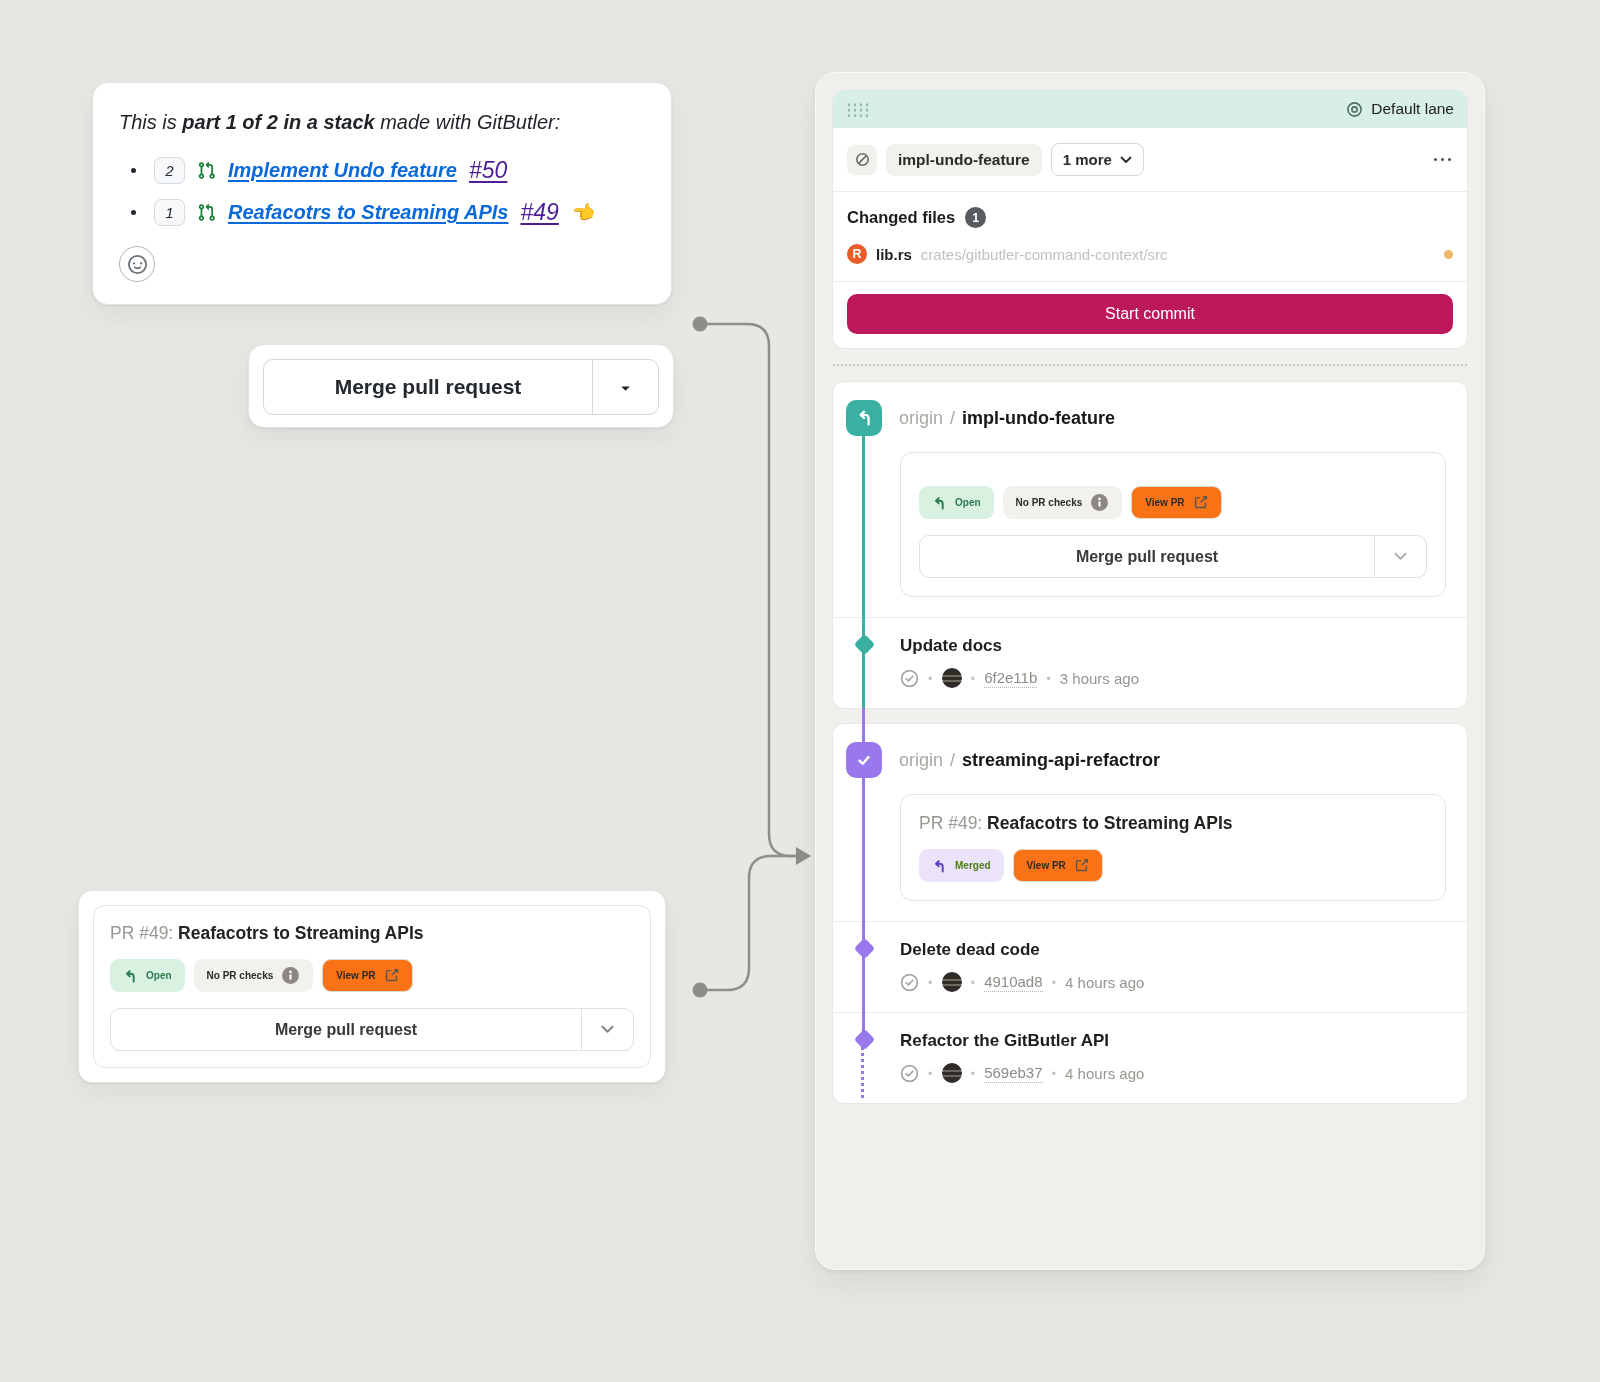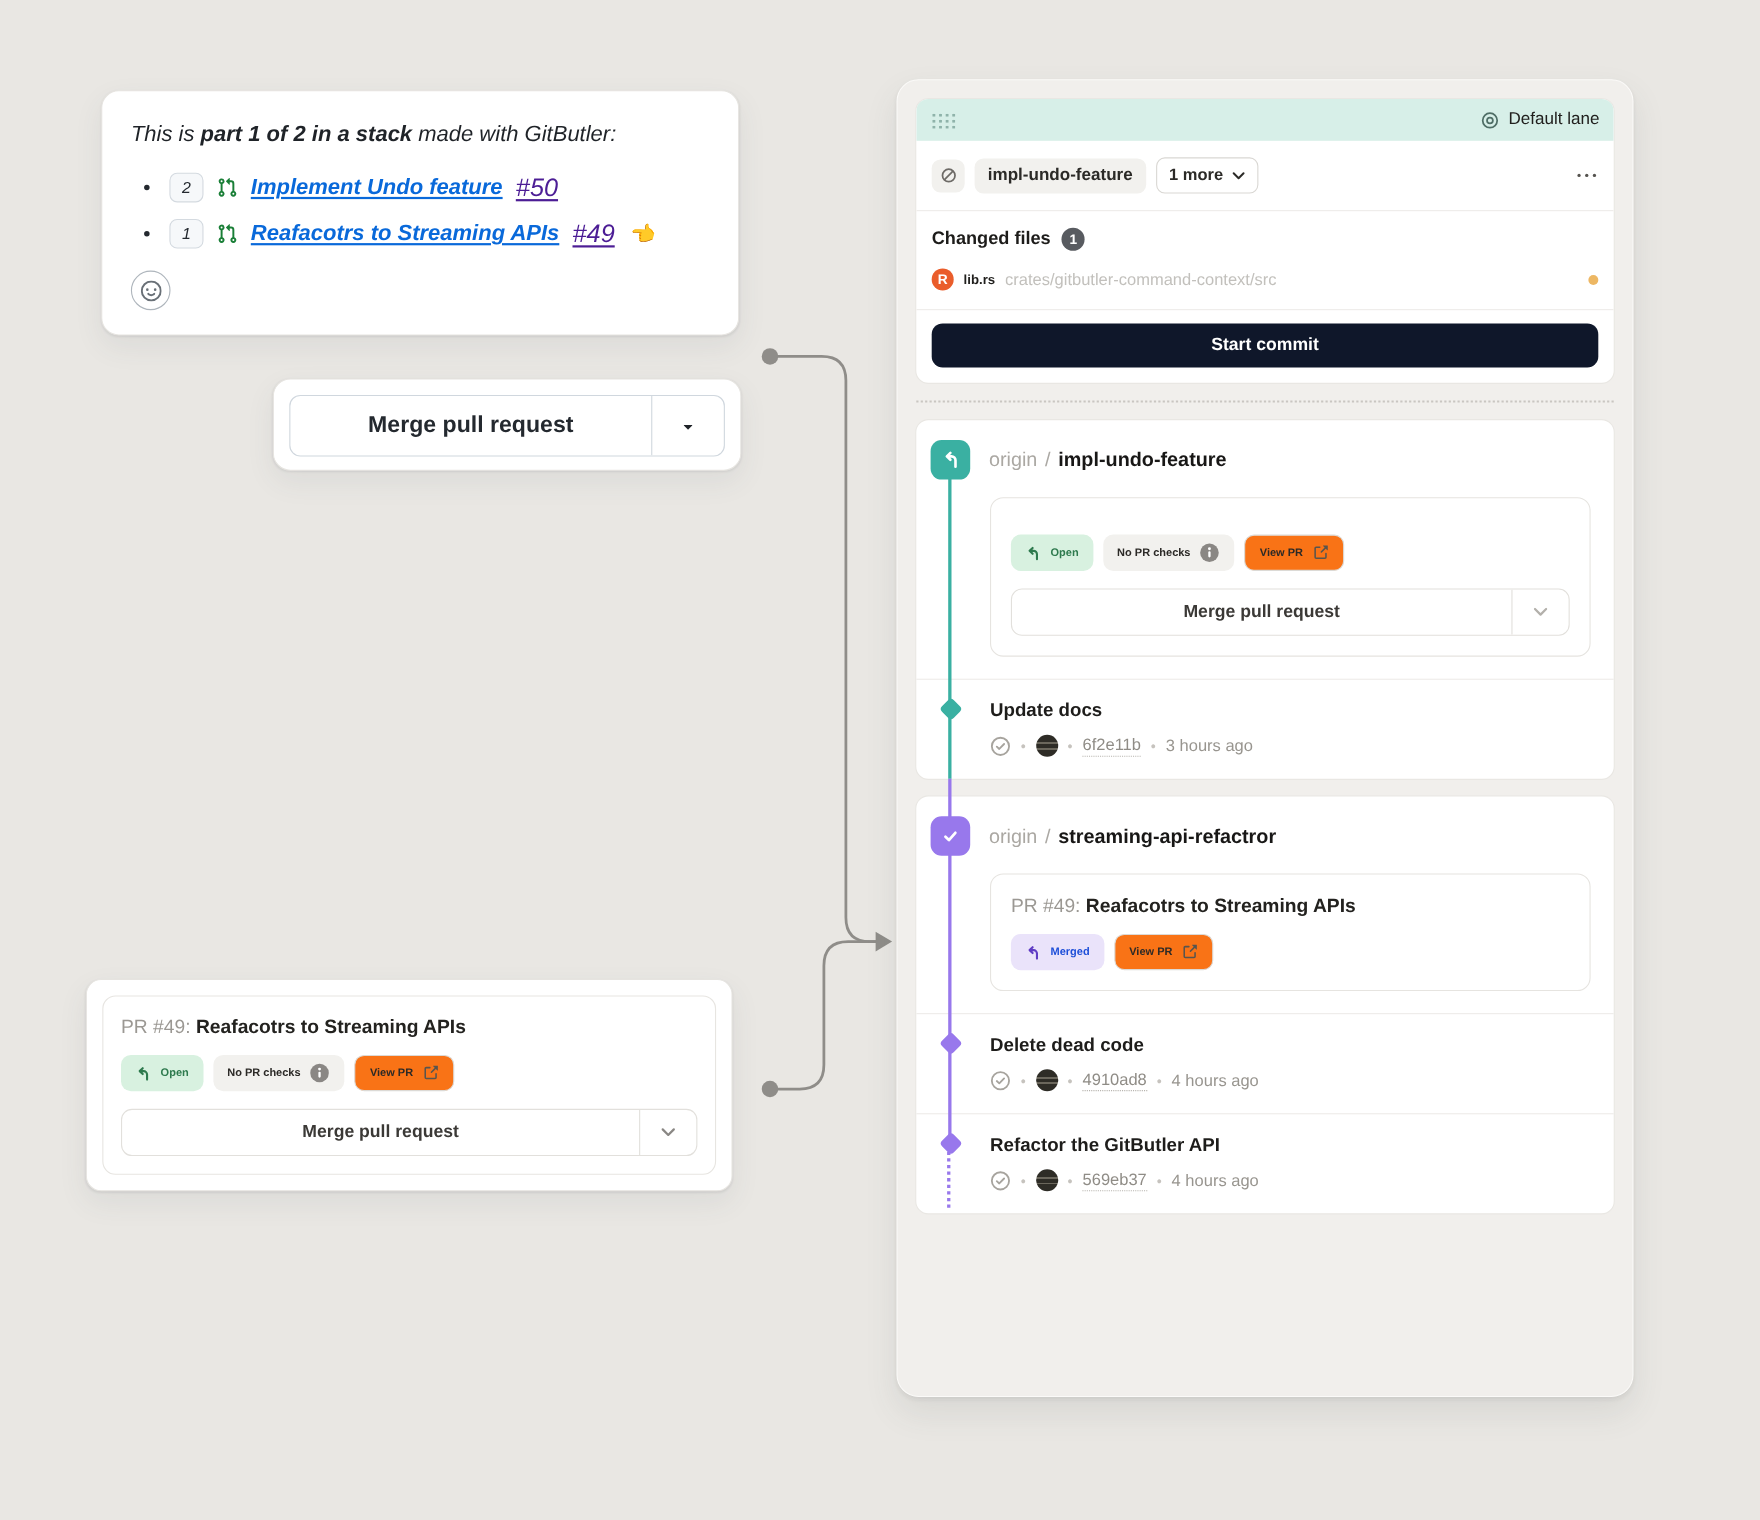--- a/index.html
+++ b/index.html
@@ -54,21 +54,21 @@
   .card-c { left:78px; top:890px; width:588px; padding:14px; border-radius:14px; }
   .card-c-inner { border:1px solid #e7e5e1; border-radius:12px; padding:17px 16px 16px; }
   .pr-title-row { font-size:17.5px; color:#9b9893; }
   .pr-title-row b { color:#23221f; font-weight:700; }
   .badges { display:flex; align-items:center; gap:9px; margin-top:15px; }
   .badge {
     display:flex; align-items:center; gap:8px; height:33px; padding:0 13px;
     border-radius:9px; font-size:10px; font-weight:600; color:#2c2a27; background:#f2f1ee;
   }
   .badge.open   { background:#d8f1e0; color:#2e7a4e; }
-  .badge.merged { background:#eae3fa; color:#1d4ed8; }
+  .badge.merged { background:#eae3fa; color:#4d7c0f; }
   .badge.viewpr { background:#f97316; border:1px solid #dcdad6; }
   .merge-split { display:flex; margin-top:16px; border:1px solid #e2e0dc; border-radius:10px; height:43px; overflow:hidden; background:#fff; }
   .merge-split .lbl { flex:1; display:flex; align-items:center; justify-content:center; font-size:16px; font-weight:600; color:#3b3936; }
   .merge-split .chev { width:52px; border-left:1px solid #e2e0dc; display:flex; align-items:center; justify-content:center; }
 
   
   .panel {
     left:815px; top:72px; width:670px; height:1198px;
     background:#f1efec; border:1px solid #fbfaf8; border-radius:20px;
     box-shadow:0 2px 4px rgba(27,31,36,.06), 0 14px 30px rgba(66,74,83,.10);
@@ -87,25 +87,25 @@
   .branch-pill { background:#f2f1ee; border-radius:8px; padding:7px 12px; font-size:15.5px; font-weight:600; color:#2b2a27; }
   .more-btn { display:flex; align-items:center; gap:8px; border:1px solid #d9d7d3; border-radius:8px; padding:7px 11px; font-size:15px; font-weight:600; color:#2b2a27; background:#fff; }
   .kebab { margin-left:auto; display:flex; gap:3.5px; padding:6px 2px; }
   .kebab i { width:3.5px; height:3.5px; border-radius:50%; background:#55534f; }
   .hdivider { height:1px; background:#eeece9; }
   .cf-header { display:flex; align-items:center; gap:10px; padding:15px 14px 11px; }
   .cf-title { font-size:16.5px; font-weight:700; color:#1d1c1a; }
   .cf-badge { width:21px; height:21px; border-radius:50%; background:#585b60; color:#fff; font-size:12.5px; font-weight:700; display:flex; align-items:center; justify-content:center; }
   .file-row { display:flex; align-items:center; gap:9px; padding:5px 14px 17px; }
   .rust-icon { width:20px; height:20px; border-radius:50%; background:#ea5d2b; color:#fff; font-weight:700; font-size:12.5px; display:flex; align-items:center; justify-content:center; flex:none; }
-  .file-name { font-size:12px; font-weight:700; color:#201f1d; }
+  .file-name { font-size:15px; font-weight:700; color:#201f1d; }
   .file-path { font-size:15px; color:#c2c0bc; flex:1; white-space:nowrap; overflow:hidden; }
   .mod-dot { width:9px; height:9px; border-radius:50%; background:#edb763; flex:none; }
   .commit-btn-wrap { padding:12px 14px 14px; }
-  .start-commit { width:100%; height:40px; border:none; border-radius:10px; background:#0f172a; color:#fff; font-size:16px; font-weight:700; font-family:inherit; }
+  .start-commit { width:100%; height:40px; border:none; border-radius:10px; background:#be185d; color:#fff; font-size:16px; font-weight:400; font-family:inherit; }
   .dotted-sep { border-top:2px dotted #c9c6c1; margin:15px 1px; }
 
   .section-card { position:relative; background:#fff; border:1px solid #e9e7e3; border-radius:12px; margin-top:14px; }
   .branch-head { display:flex; align-items:center; gap:17px; padding:18px 20px 0 13px; position:relative; z-index:1; }
   .branch-icon { width:36px; height:36px; border-radius:10px; display:flex; align-items:center; justify-content:center; flex:none; }
   .branch-icon.teal { background:#3ab0a2; }
   .branch-icon.purple { background:#9878ec; }
   .branch-title { font-size:18px; color:#aba8a3; display:flex; gap:7px; align-items:baseline; }
   .branch-title b { color:#181716; font-weight:700; }
   .pr-card { margin:16px 21px 20px 67px; border:1px solid #e6e4e0; border-radius:12px; padding:18px 18px; background:#fff; position:relative; z-index:1; }

